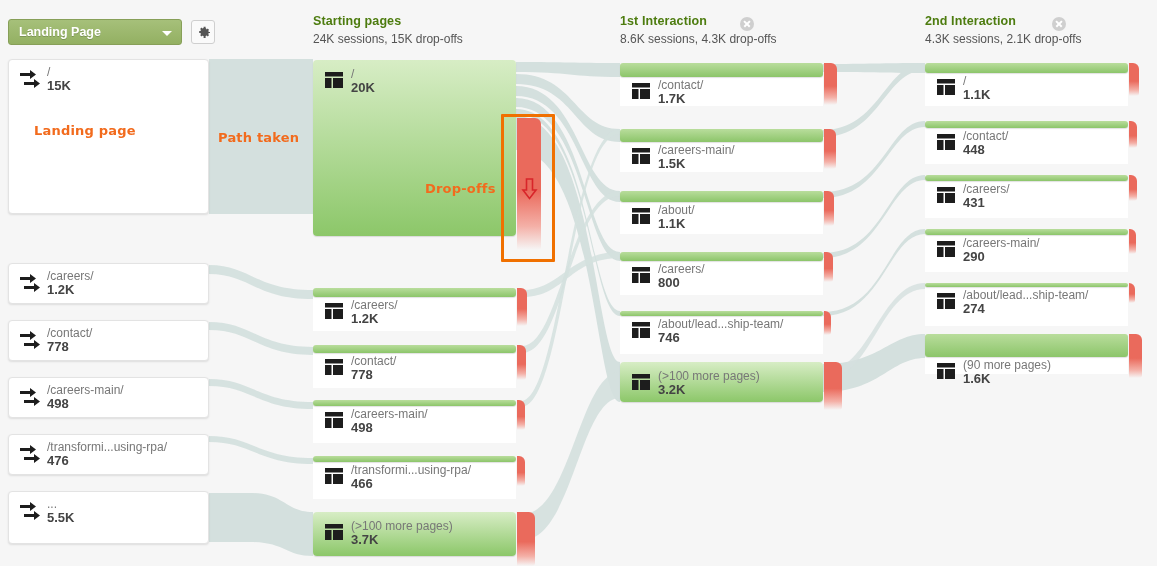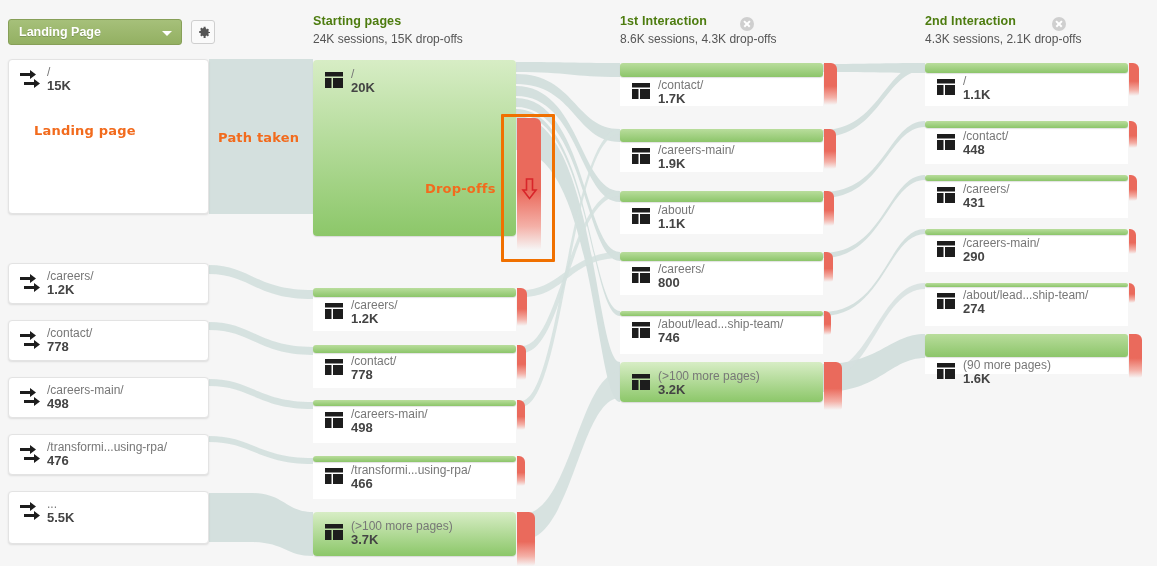--- a/index.html
+++ b/index.html
@@ -318,21 +318,21 @@
       <div class="dtab" style="left: 824px; top: 129px; width: 12px; height: 40px;"></div>
       <div class="node gnode" style="left: 620px; top: 129px; width: 203px; height: 43px;">
         <div class="gbody" style="top:13px;height:30px;"></div>
         <div class="gbar" style="height:13px;"></div>
         <span class="picon" style="left:12px;top:19px;"><svg width="18" height="16" viewBox="0 0 18 16">
             <rect x="0" y="0" width="18" height="4.5" fill="#1d1d1d"></rect>
             <rect x="0" y="6" width="6.5" height="10" fill="#1d1d1d"></rect>
             <rect x="8" y="6" width="10" height="10" fill="#1d1d1d"></rect>
           </svg></span>
         <span class="plbl" style="left:38px;top:15px;">/careers-main/</span>
-        <span class="pval" style="left:38px;top:28px;">1.9K</span>
+        <span class="pval" style="left:38px;top:28px;">1.5K</span>
       </div>
       <div class="dtab" style="left: 824px; top: 191px; width: 10px; height: 35px;"></div>
       <div class="node gnode" style="left: 620px; top: 191px; width: 203px; height: 43px;">
         <div class="gbody" style="top:11px;height:32px;"></div>
         <div class="gbar" style="height:11px;"></div>
         <span class="picon" style="left:12px;top:17px;"><svg width="18" height="16" viewBox="0 0 18 16">
             <rect x="0" y="0" width="18" height="4.5" fill="#1d1d1d"></rect>
             <rect x="0" y="6" width="6.5" height="10" fill="#1d1d1d"></rect>
             <rect x="8" y="6" width="10" height="10" fill="#1d1d1d"></rect>
           </svg></span>

